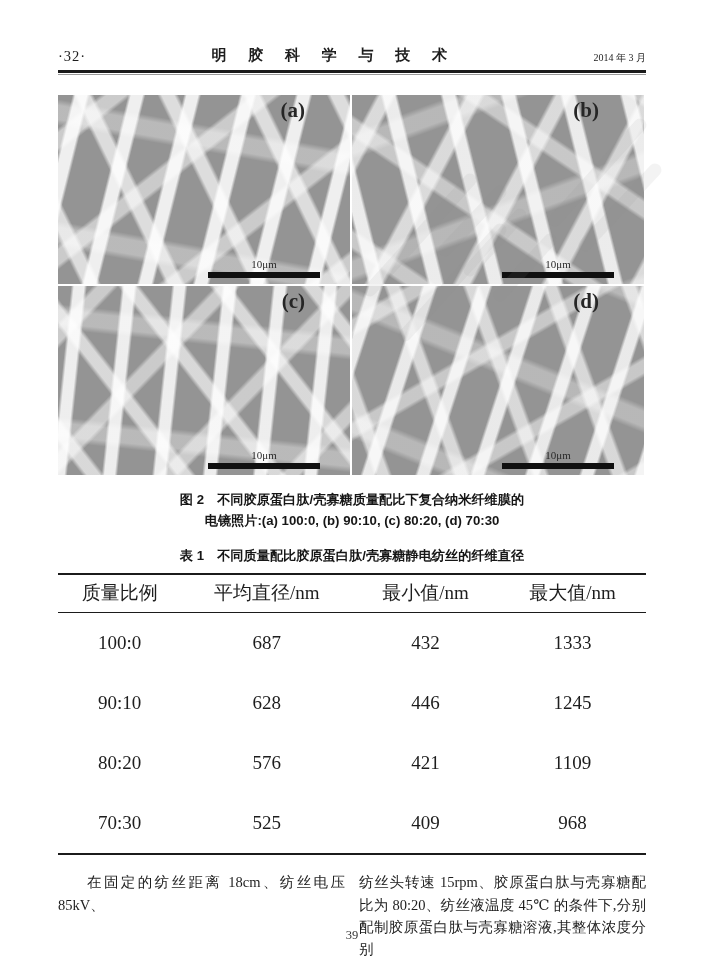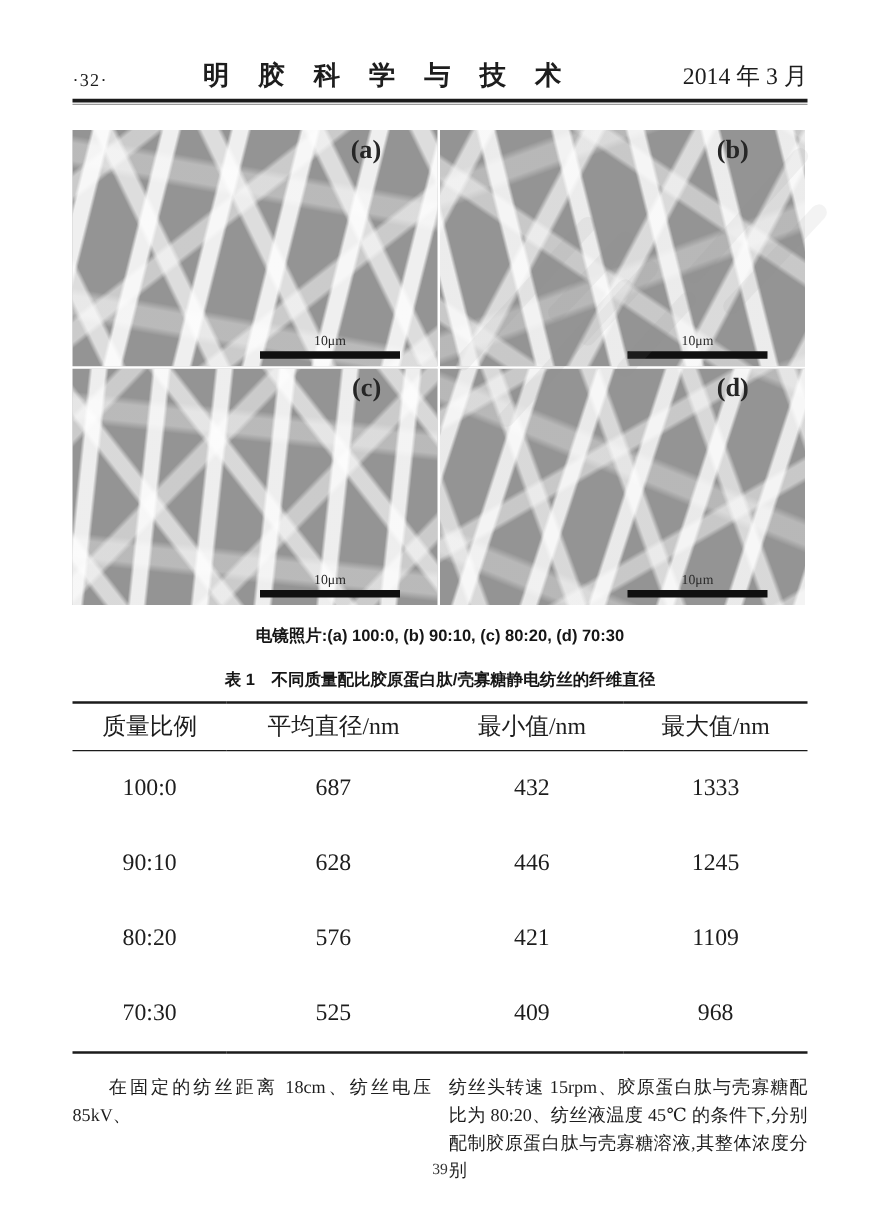--- a/index.html
+++ b/index.html
@@ -17,24 +17,24 @@
     margin:0 auto;
     padding-top:46px;
   }
   
   .header{
     display:flex;align-items:flex-end;justify-content:space-between;
     font-size:14px;
   }
   .header .pageno{font-size:14.5px;letter-spacing:1px;}
   .header .journal{
-    font-size:21px;font-weight:bold;letter-spacing:9px;
+    font-size:15px;font-weight:bold;letter-spacing:9px;
     transform:translateX(4px);
   }
-  .header .date{font-size:19px;margin-left:20px;}
+  .header .date{font-size:10px;margin-left:20px;}
   .rule-thick{height:2.6px;background:#1b1b1b;margin-top:5px;}
   .rule-thin{height:1px;background:#9a9a9a;margin-top:1.5px;}
   
   .cols{display:flex;gap:14px;margin-top:12px;}
   .col{width:287px;text-align:justify;font-size:14.5px;line-height:22.4px;}
   .col p{margin:0;}
   .indent{text-indent:2em;}
   
   .sem-grid{
     margin-top:20px;
@@ -165,20 +165,21 @@
       <div class="scalebar"></div>
     </div>
     <div class="sem d">
       <span class="plabel">(d)</span>
       <span class="scalelabel">10μm</span>
       <div class="scalebar"></div>
     </div>
   </div>
 
   <div class="figcaption">
+    <div>图 2　不同胶原蛋白肽/壳寡糖质量配比下复合纳米纤维膜的</div>
     <div>电镜照片:(a) 100:0, (b) 90:10, (c) 80:20, (d) 70:30</div>
   </div>
 
   <div class="tabletitle">表 1　不同质量配比胶原蛋白肽/壳寡糖静电纺丝的纤维直径</div>
 
   <table class="data">
     <thead>
       <tr>
         <th style="width:21%">质量比例</th>
         <th style="width:29%">平均直径/nm</th>

